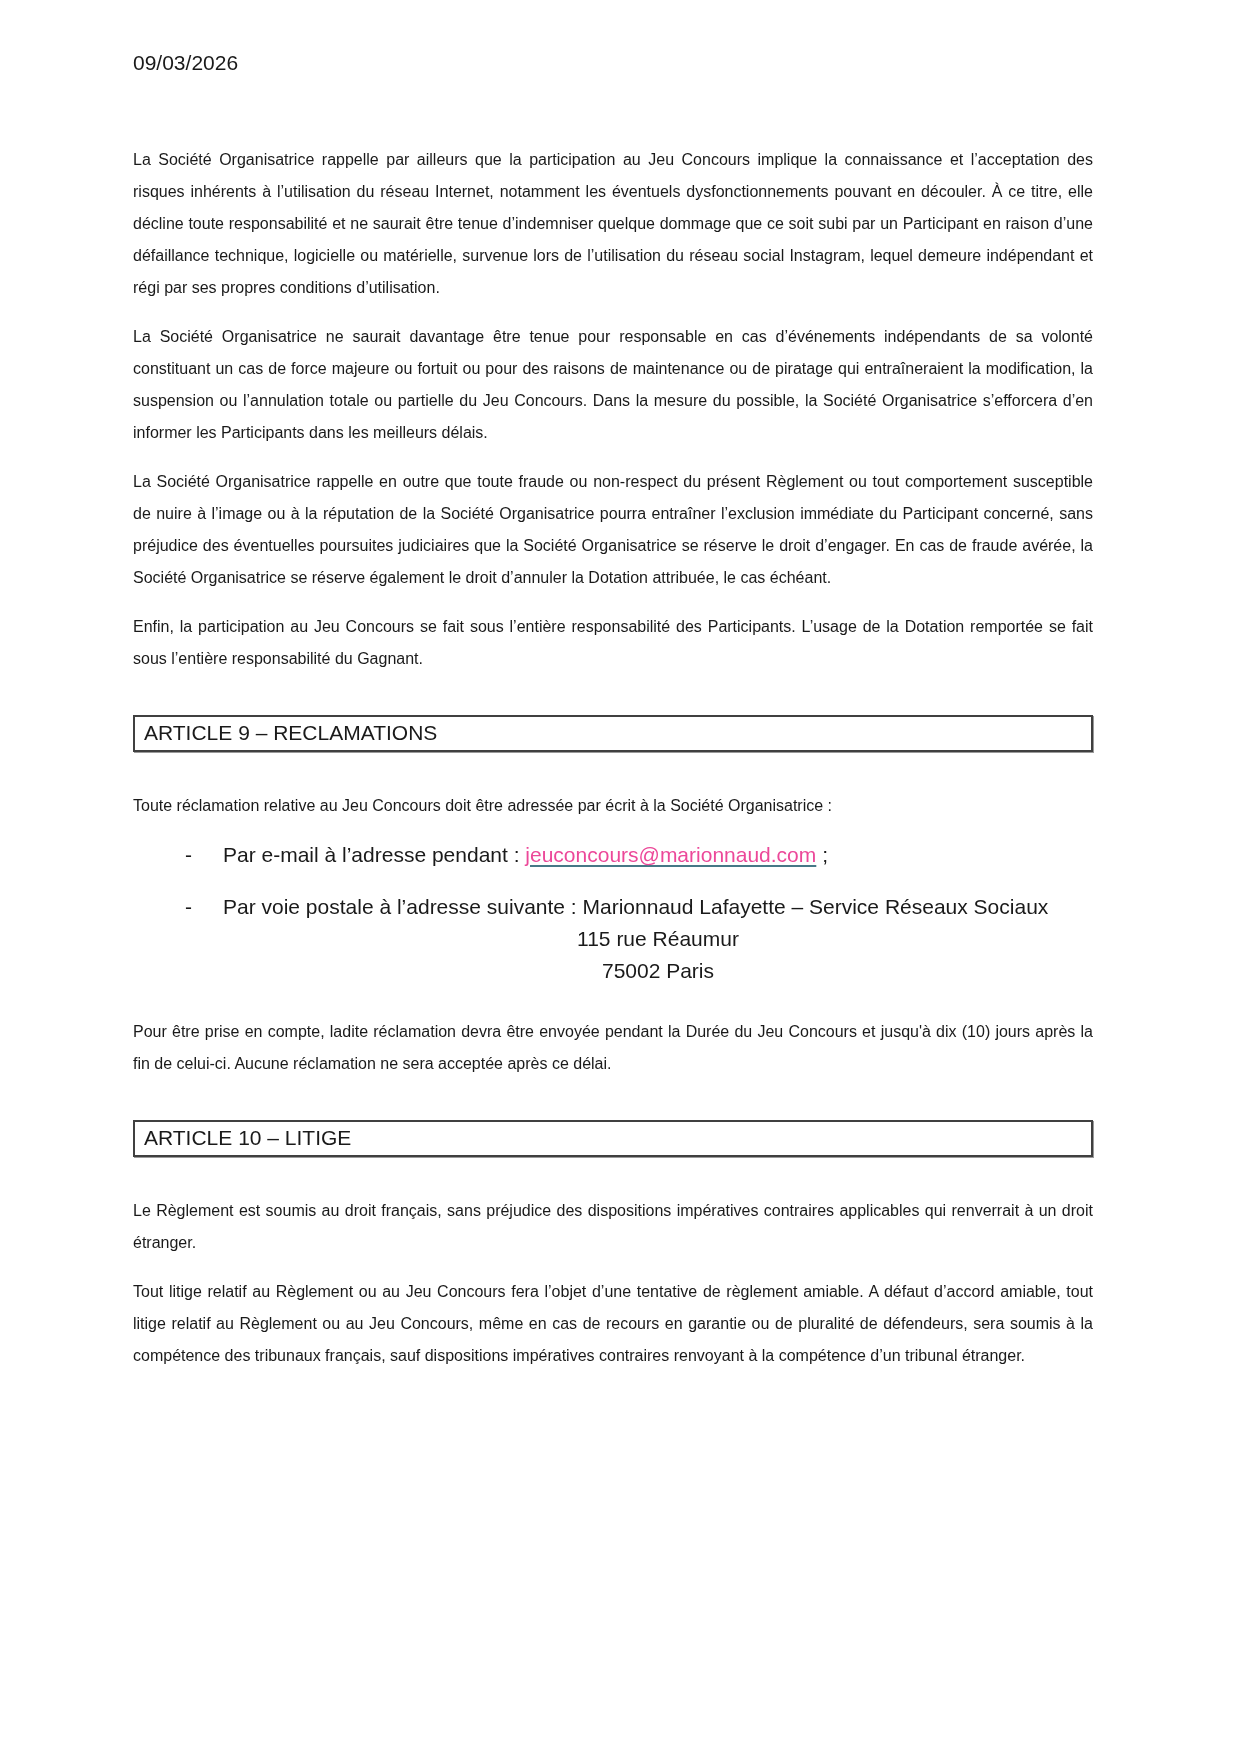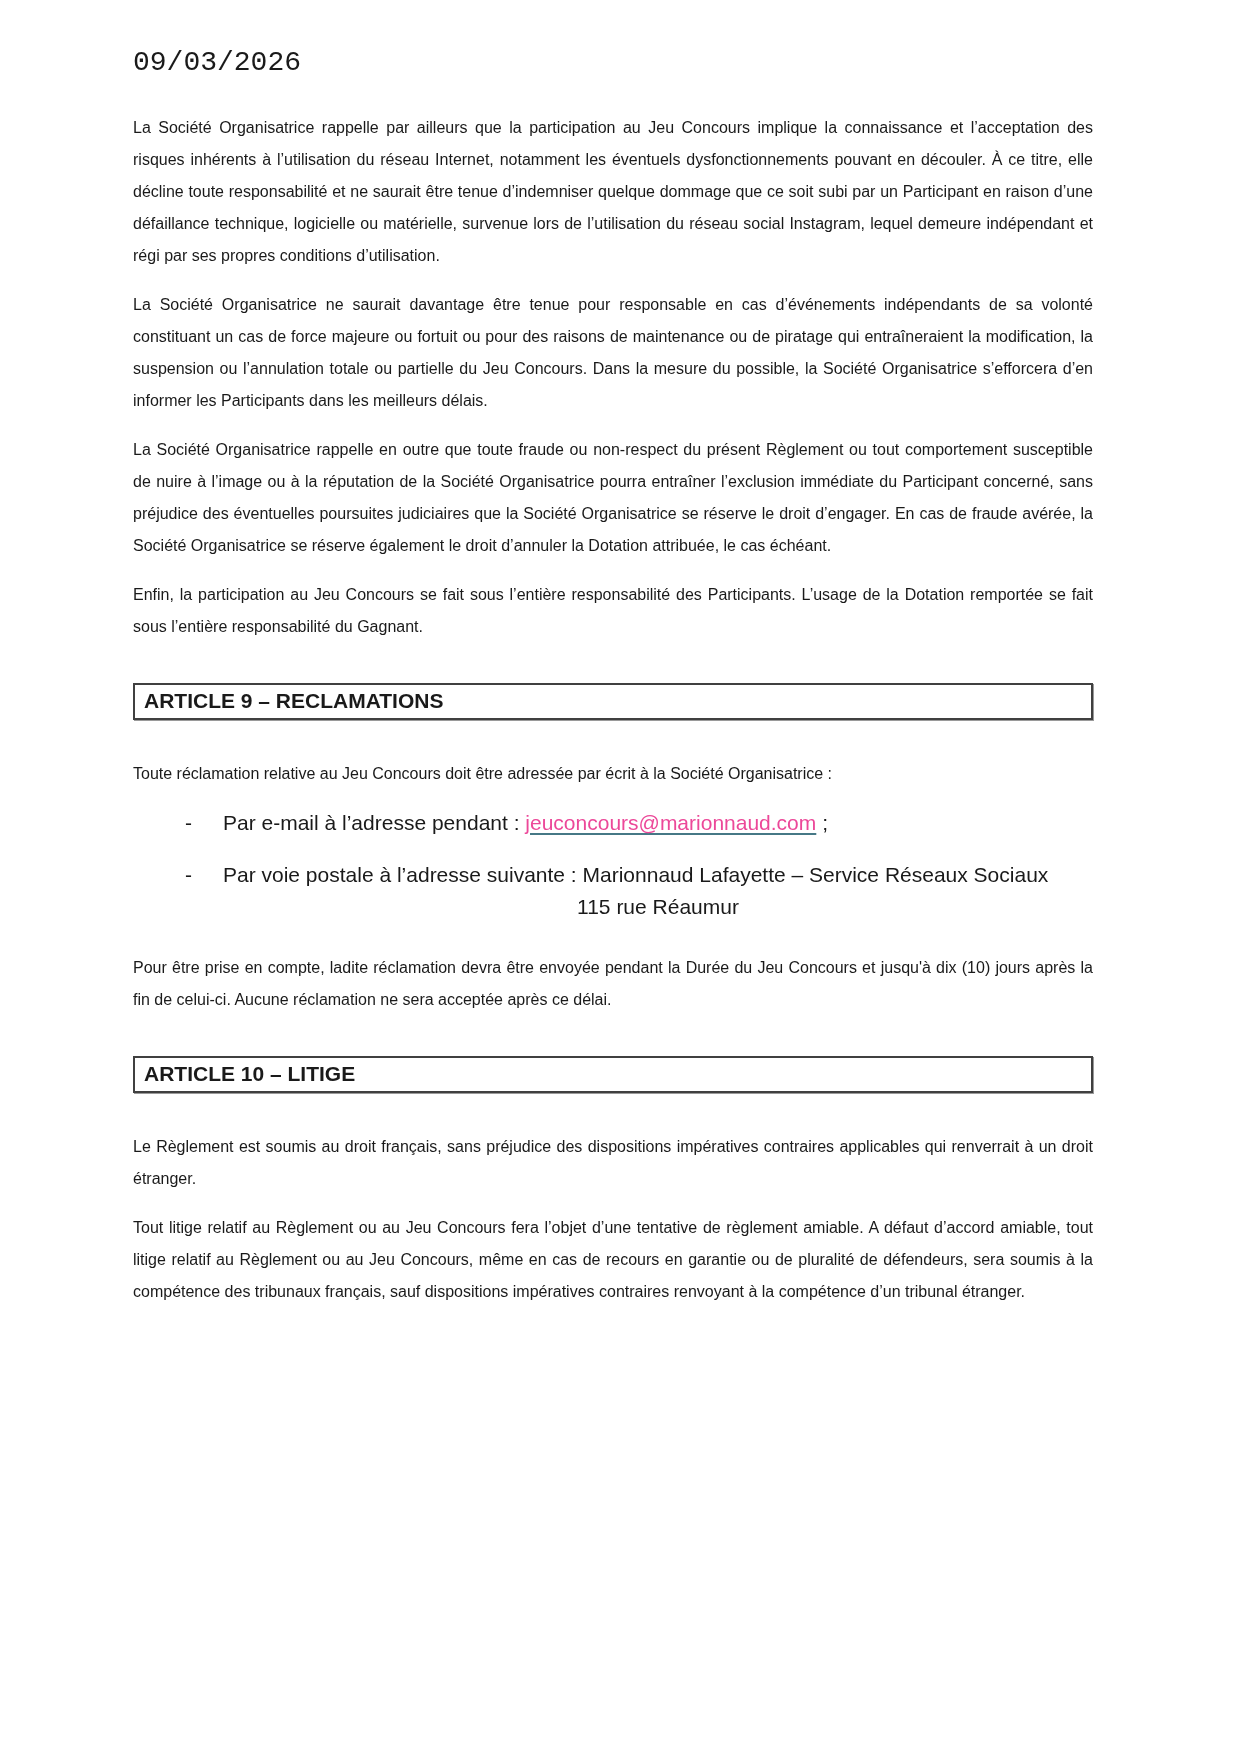--- a/index.html
+++ b/index.html
@@ -13,35 +13,34 @@
     height: 1755px;
     margin: 0 auto;
     background: #ffffff;
     font-family: "Liberation Sans", sans-serif;
     color: #1a1a1a;
     box-sizing: border-box;
     padding: 50px 148px 0 133px;
     overflow: hidden;
   }
   .date {
-    font-size: 28px;
+    font-size: 21px;
     line-height: 26px;
-    margin-bottom: 36px;
-    font-family: Liberation Mono, monospace;
+    margin-bottom: 68px;
   }
   p.body-text {
     font-size: 16px;
     line-height: 32px;
     text-align: justify;
     margin: 8px 0 17px 0;
   }
   .article-box {
     border: 2px solid #404040;
     box-shadow: 1px 1px 0 #9a9a9a;
-    font-weight: bold;
+    font-weight: normal;
     font-size: 21px;
     line-height: 24px;
     padding: 4px 9px 5px 9px;
     margin: 40px 0 38px 0;
   }
   .li {
     display: flex;
     font-size: 21px;
     line-height: 32px;
     margin: 3px 0 20px 0;
@@ -91,20 +90,21 @@
     <span class="li-text"><span>Par e-mail à l’adresse pendant : </span><a class="email-link" href="#" style="color: #ec4899; text-decoration-color: rgb(70, 120, 134);">jeuconcours@marionnaud.com</a><span> ;</span></span>
   </div>
 
   <div class="li">
     <span class="dash">-</span>
     <span class="li-text">Par voie postale à l’adresse suivante : Marionnaud Lafayette – Service Réseaux Sociaux</span>
   </div>
 
   <div class="address-block">
     <div>115 rue Réaumur</div>
+    <div>75002 Paris</div>
   </div>
 
   <p class="body-text">Pour être prise en compte, ladite réclamation devra être envoyée pendant la Durée du Jeu Concours et jusqu'à dix (10) jours après la fin de celui-ci. Aucune réclamation ne sera acceptée après ce délai.</p>
 
   <div class="article-box">
     <span>ARTICLE 10 – LITIGE</span>
   </div>
 
   <p class="body-text">Le Règlement est soumis au droit français, sans préjudice des dispositions impératives contraires applicables qui renverrait à un droit étranger.</p>
 

